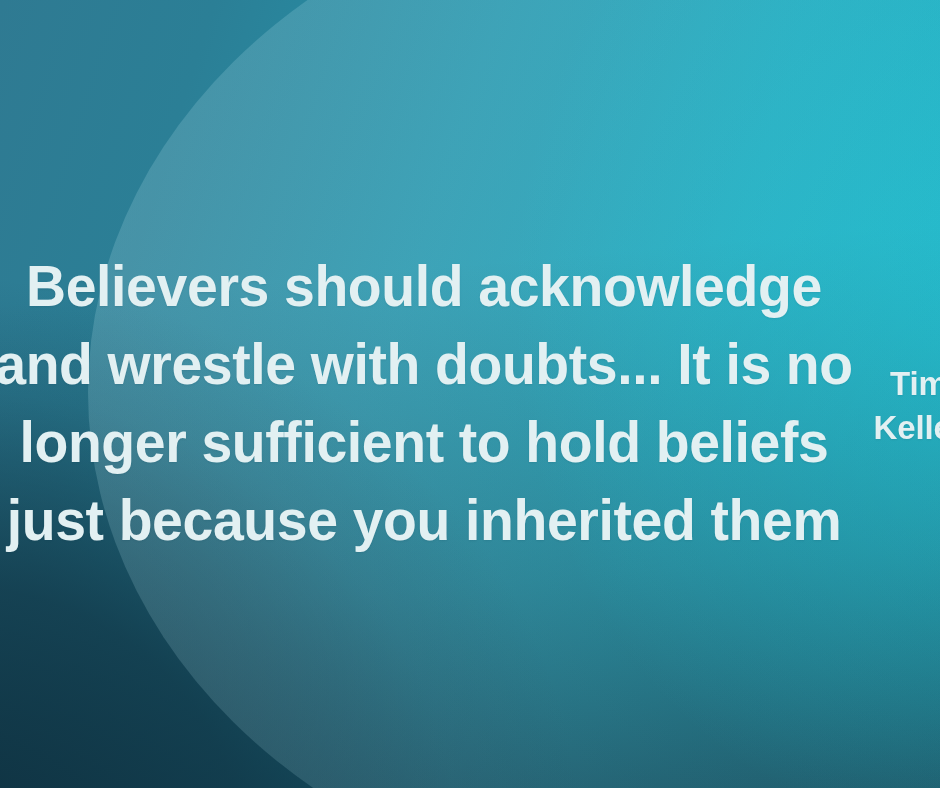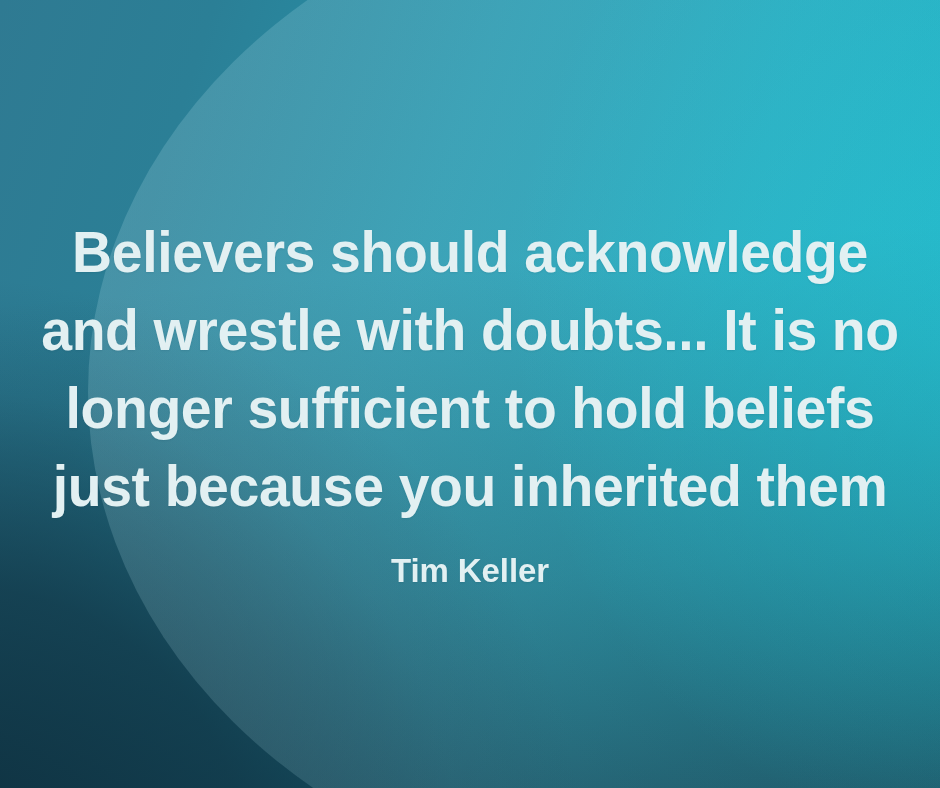--- a/index.html
+++ b/index.html
@@ -71,21 +71,21 @@
   }
 
   
   .quote-block {
     position: absolute;
     left: 0;
     top: 0;
     width: 940px;
     height: 788px;
     display: flex;
-    flex-direction: column;
+    flex-direction: row;
     justify-content: center;
     align-items: center;
   }
 
   .quote-lines {
     width: 900px;
     text-align: center;
     margin-top: 18px;
   }
 

